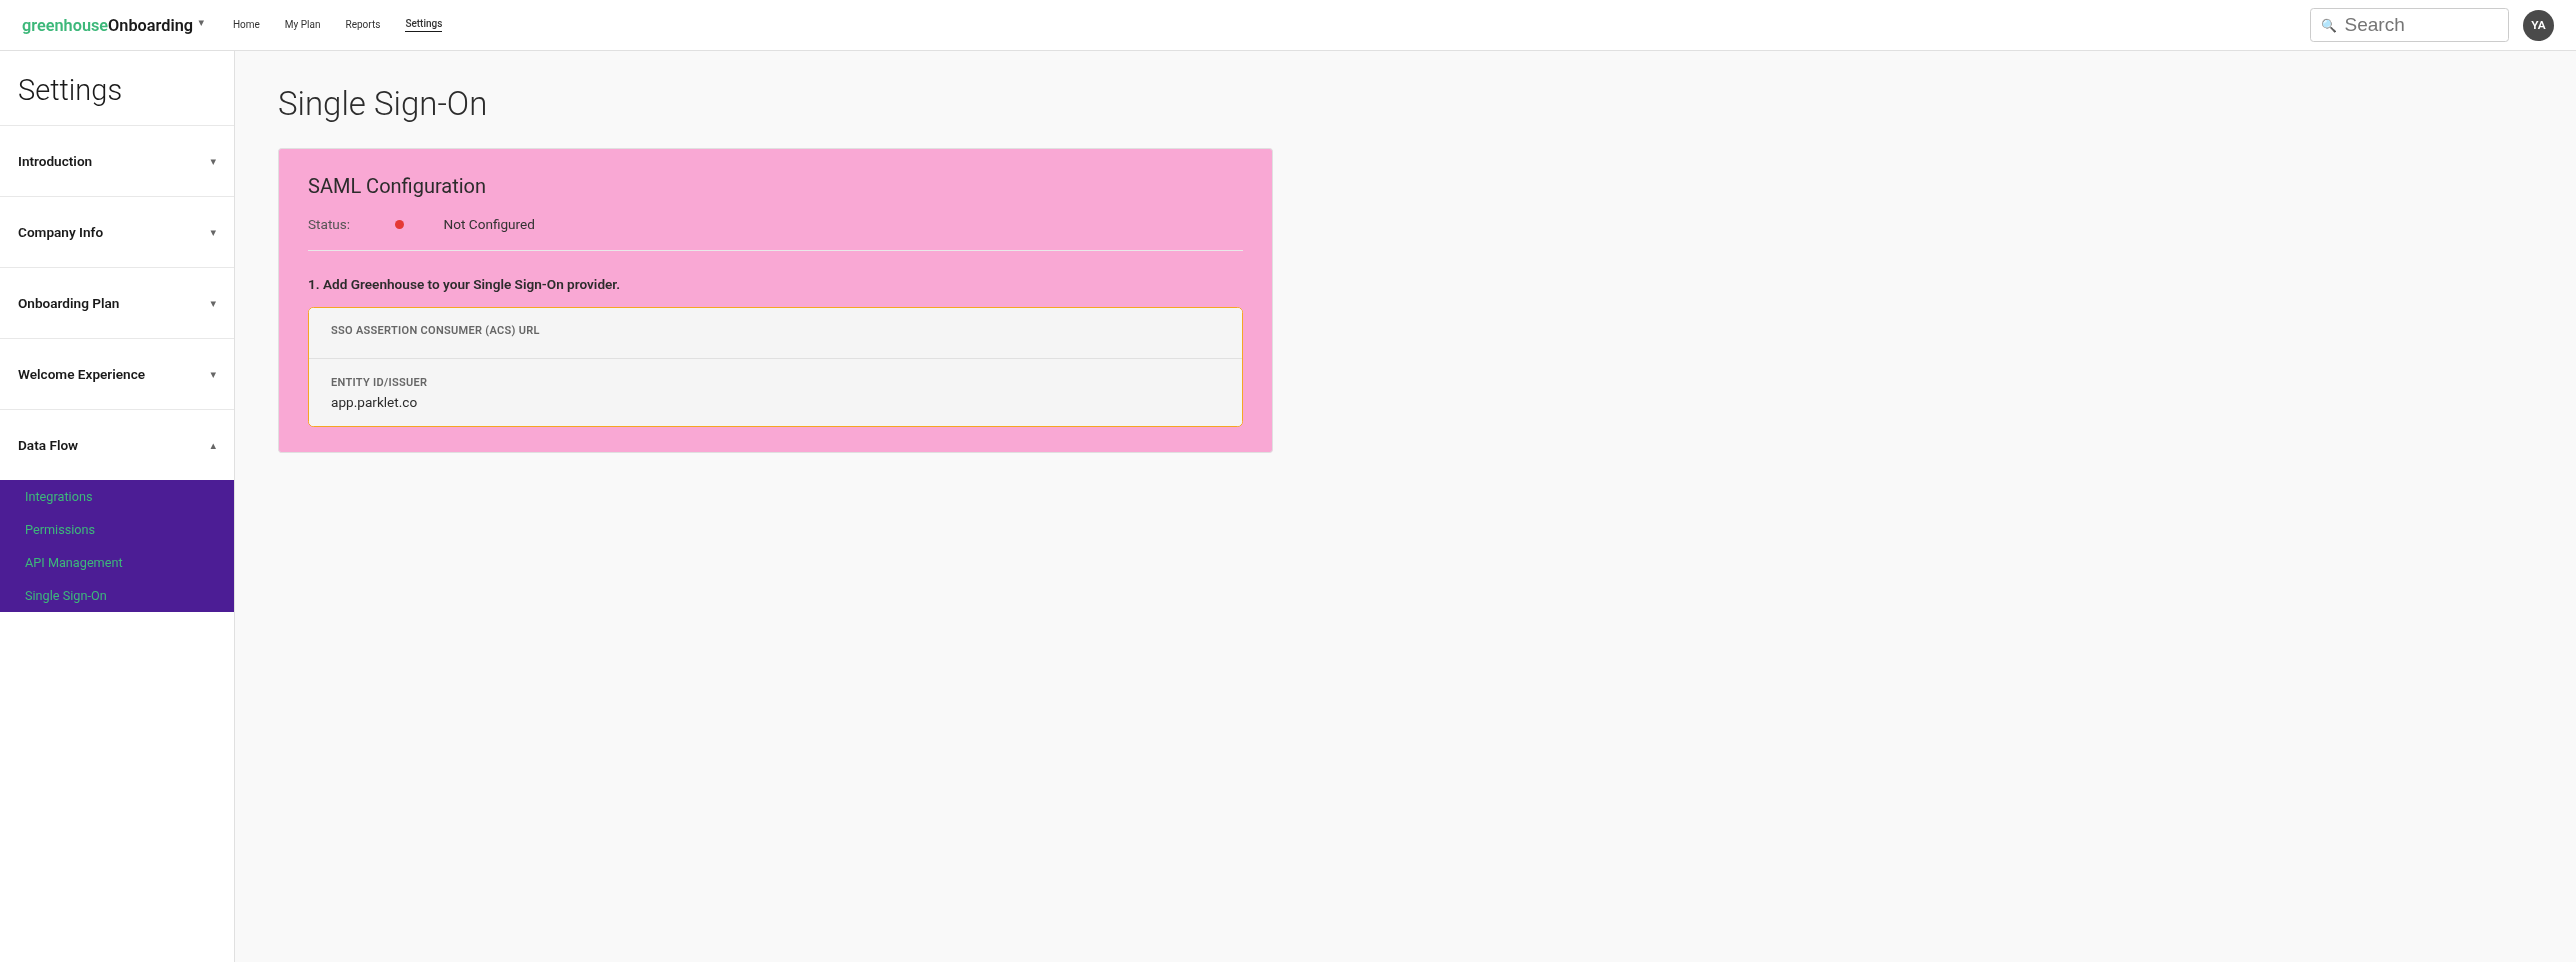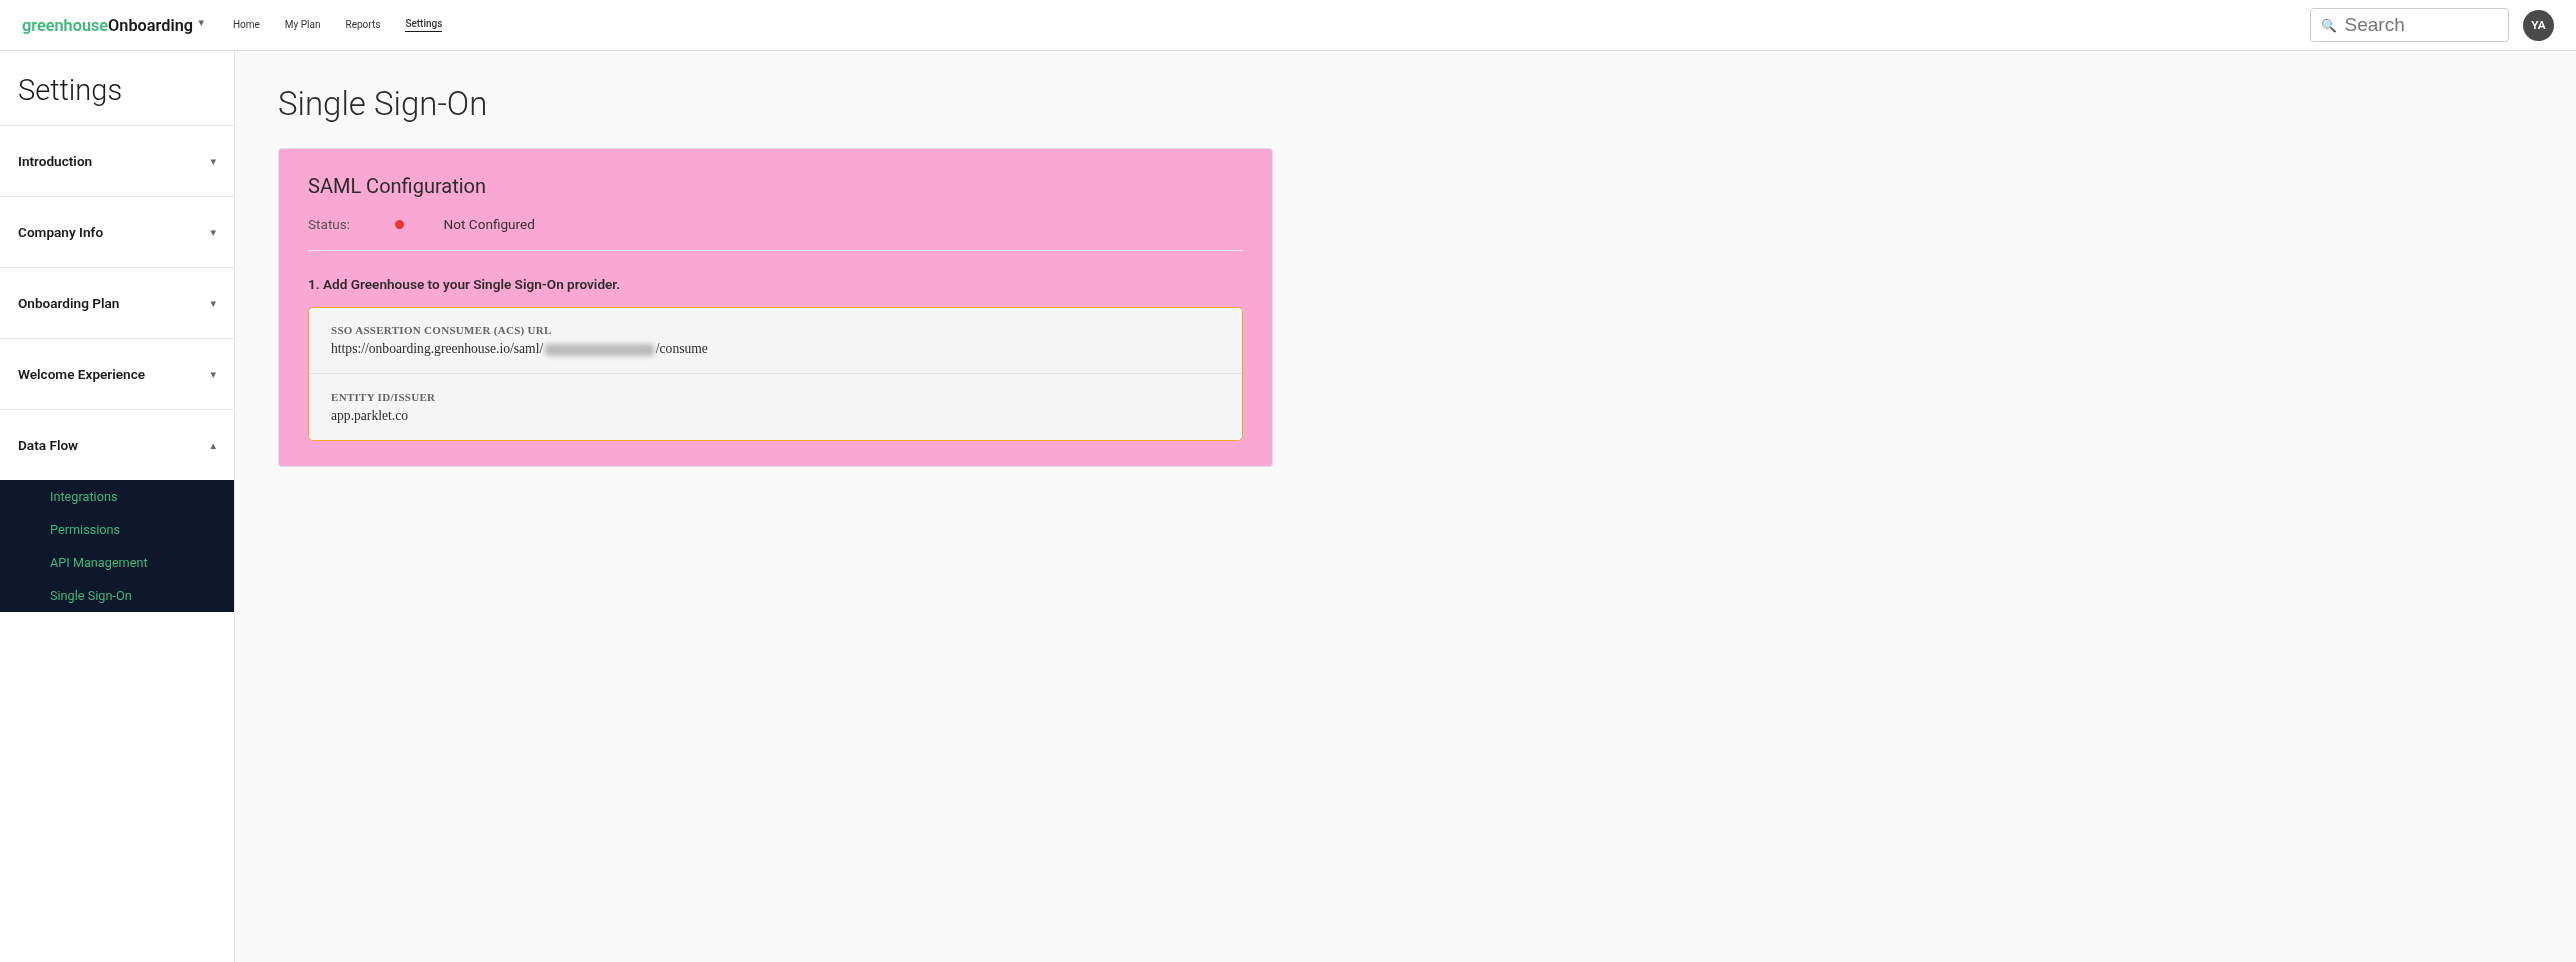--- a/index.html
+++ b/index.html
@@ -127,22 +127,21 @@
     .sidebar-item-label {
       font-size: 13.6px;
       font-weight: 600;
       color: #1a1a1a;
     }
     .sidebar-chevron {
       font-size: 11px;
       color: #666;
     }
     .sidebar-subitems {
-      background: #0f172a;
-      padding-left: 25px;
+      background: #4c1d95;
     }
     .sidebar-subitem {
       padding: 9px 18px 9px 25px;
       font-size: 12.7px;
       color: #3db87a;
       cursor: pointer;
       display: block;
     }
 
     
@@ -203,21 +202,20 @@
     }
     .highlighted-box {
       border: 1.8px solid #f5a623;
       border-radius: 5.4px;
       overflow: hidden;
       background: #fafafa;
     }
     .info-row {
       padding: 16.3px 22px;
       background: #f5f5f5;
-      font-family: Liberation Serif, serif;
     }
     .info-row + .info-row {
       border-top: 0.9px solid #e0e0e0;
     }
     .info-row-label {
       font-size: 11px;
       font-weight: 600;
       color: #666;
       text-transform: uppercase;
       letter-spacing: 0.3px;
@@ -309,23 +307,20 @@
         <span class="status-label">Status:</span>
         <span class="status-dot"></span>
         <span class="status-value">Not Configured</span>
       </div>
 
       <p class="step-title">1. Add Greenhouse to your Single Sign-On provider.</p>
 
       <div class="highlighted-box">
         <div class="info-row">
           <div class="info-row-label">SSO Assertion Consumer (ACS) URL</div>
-          <div class="info-row-value">
-            <span>https://onboarding.greenhouse.io/saml/</span><span class="blurred-part"></span><span>/consume</span>
-          </div>
         </div>
         <div class="info-row">
           <div class="info-row-label">Entity ID/Issuer</div>
           <div class="info-row-value">app.parklet.co</div>
         </div>
       </div>
     </div>
   </div>
 
 </div>

